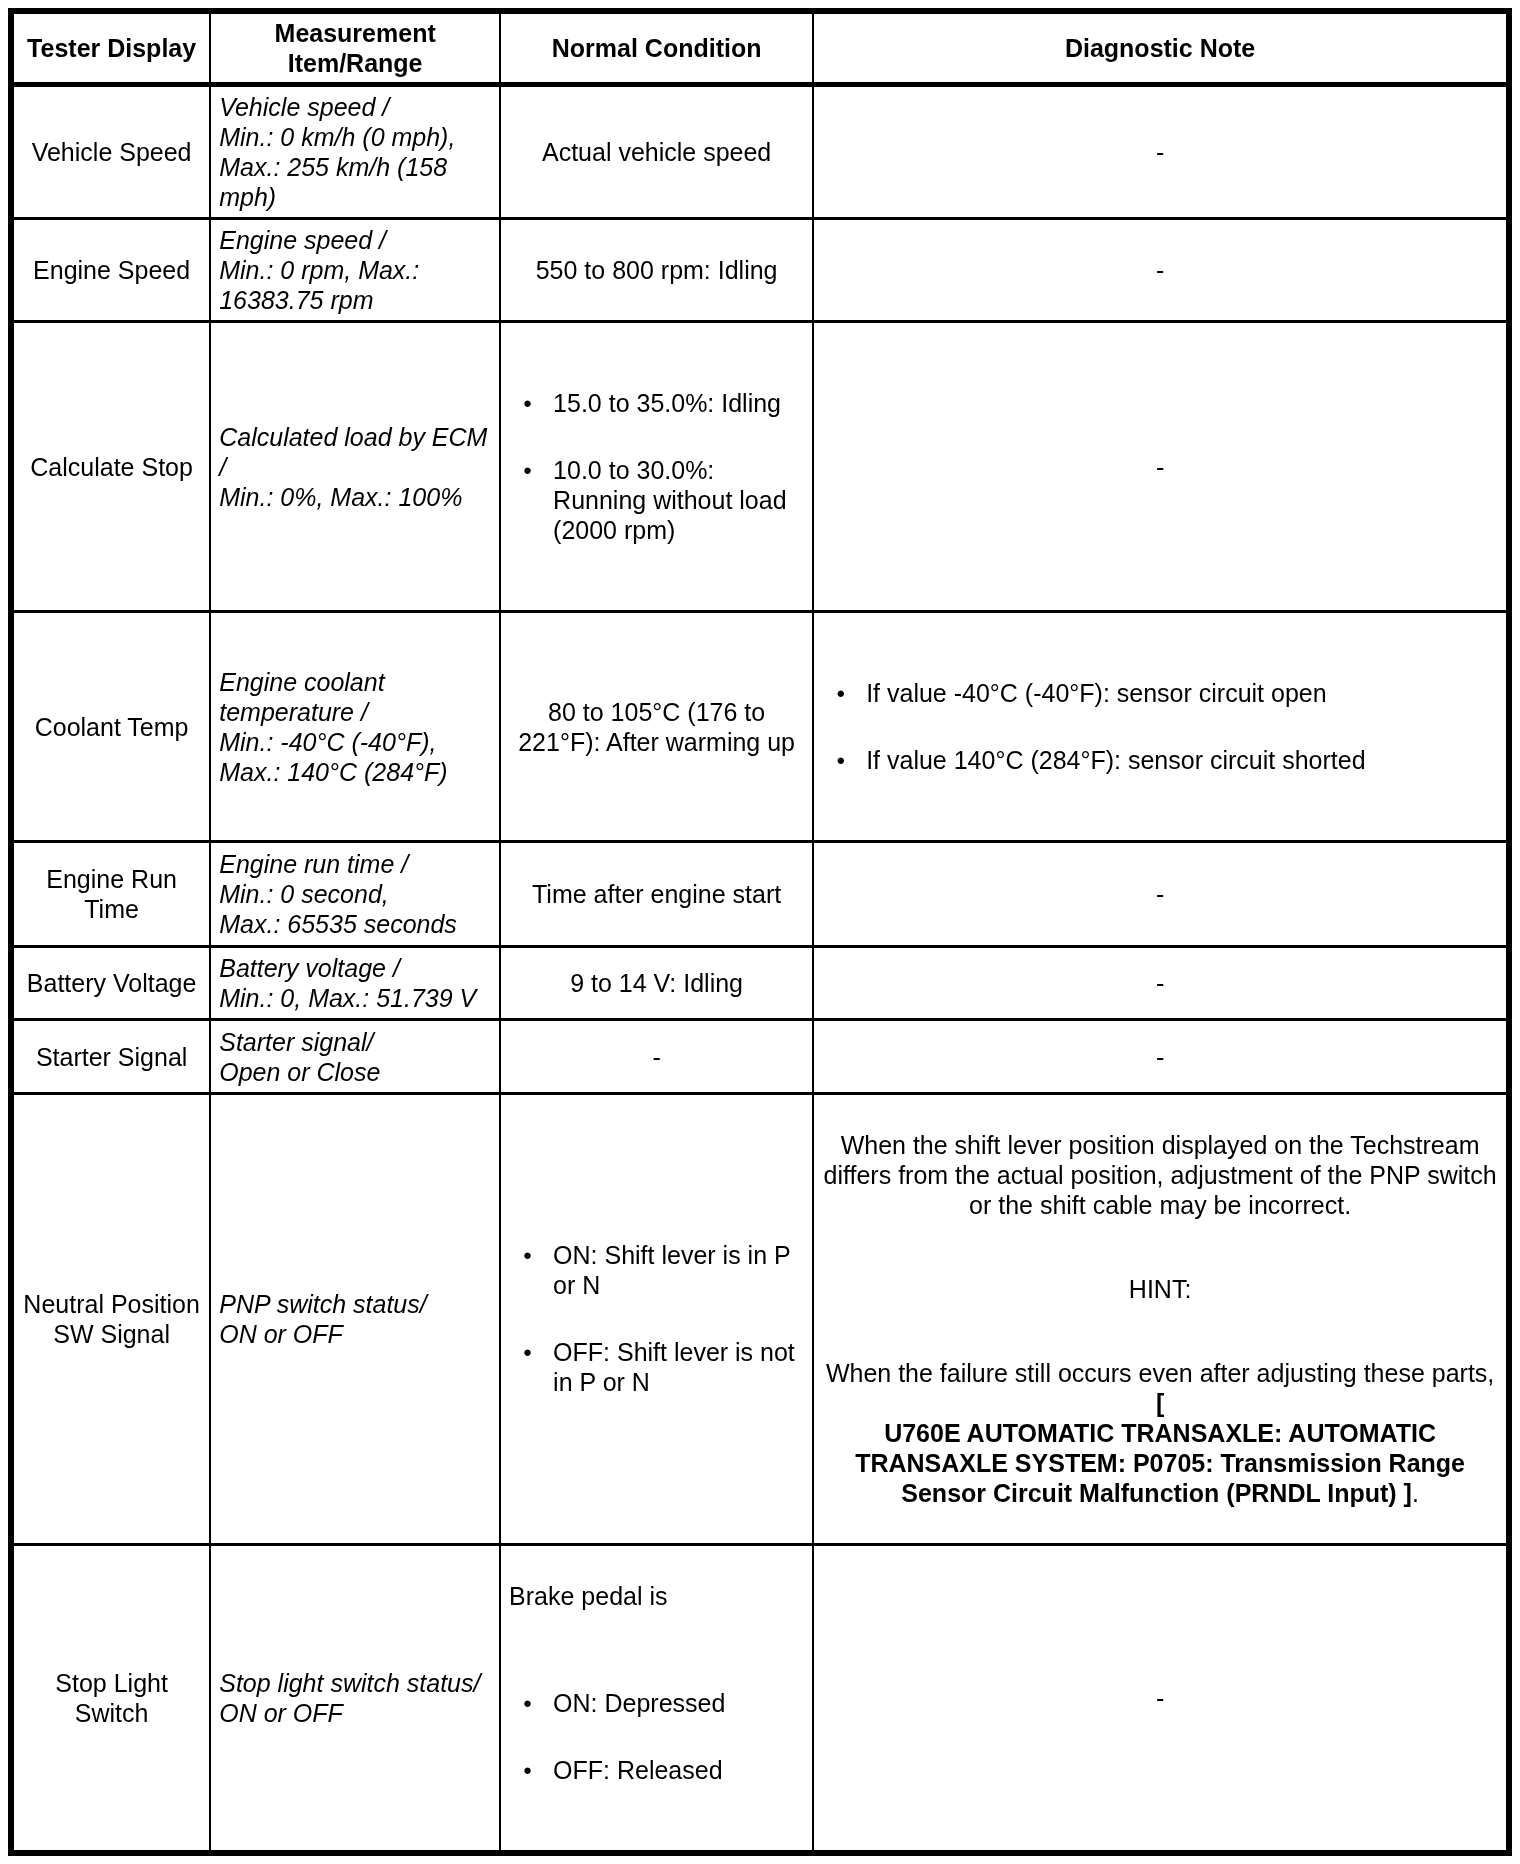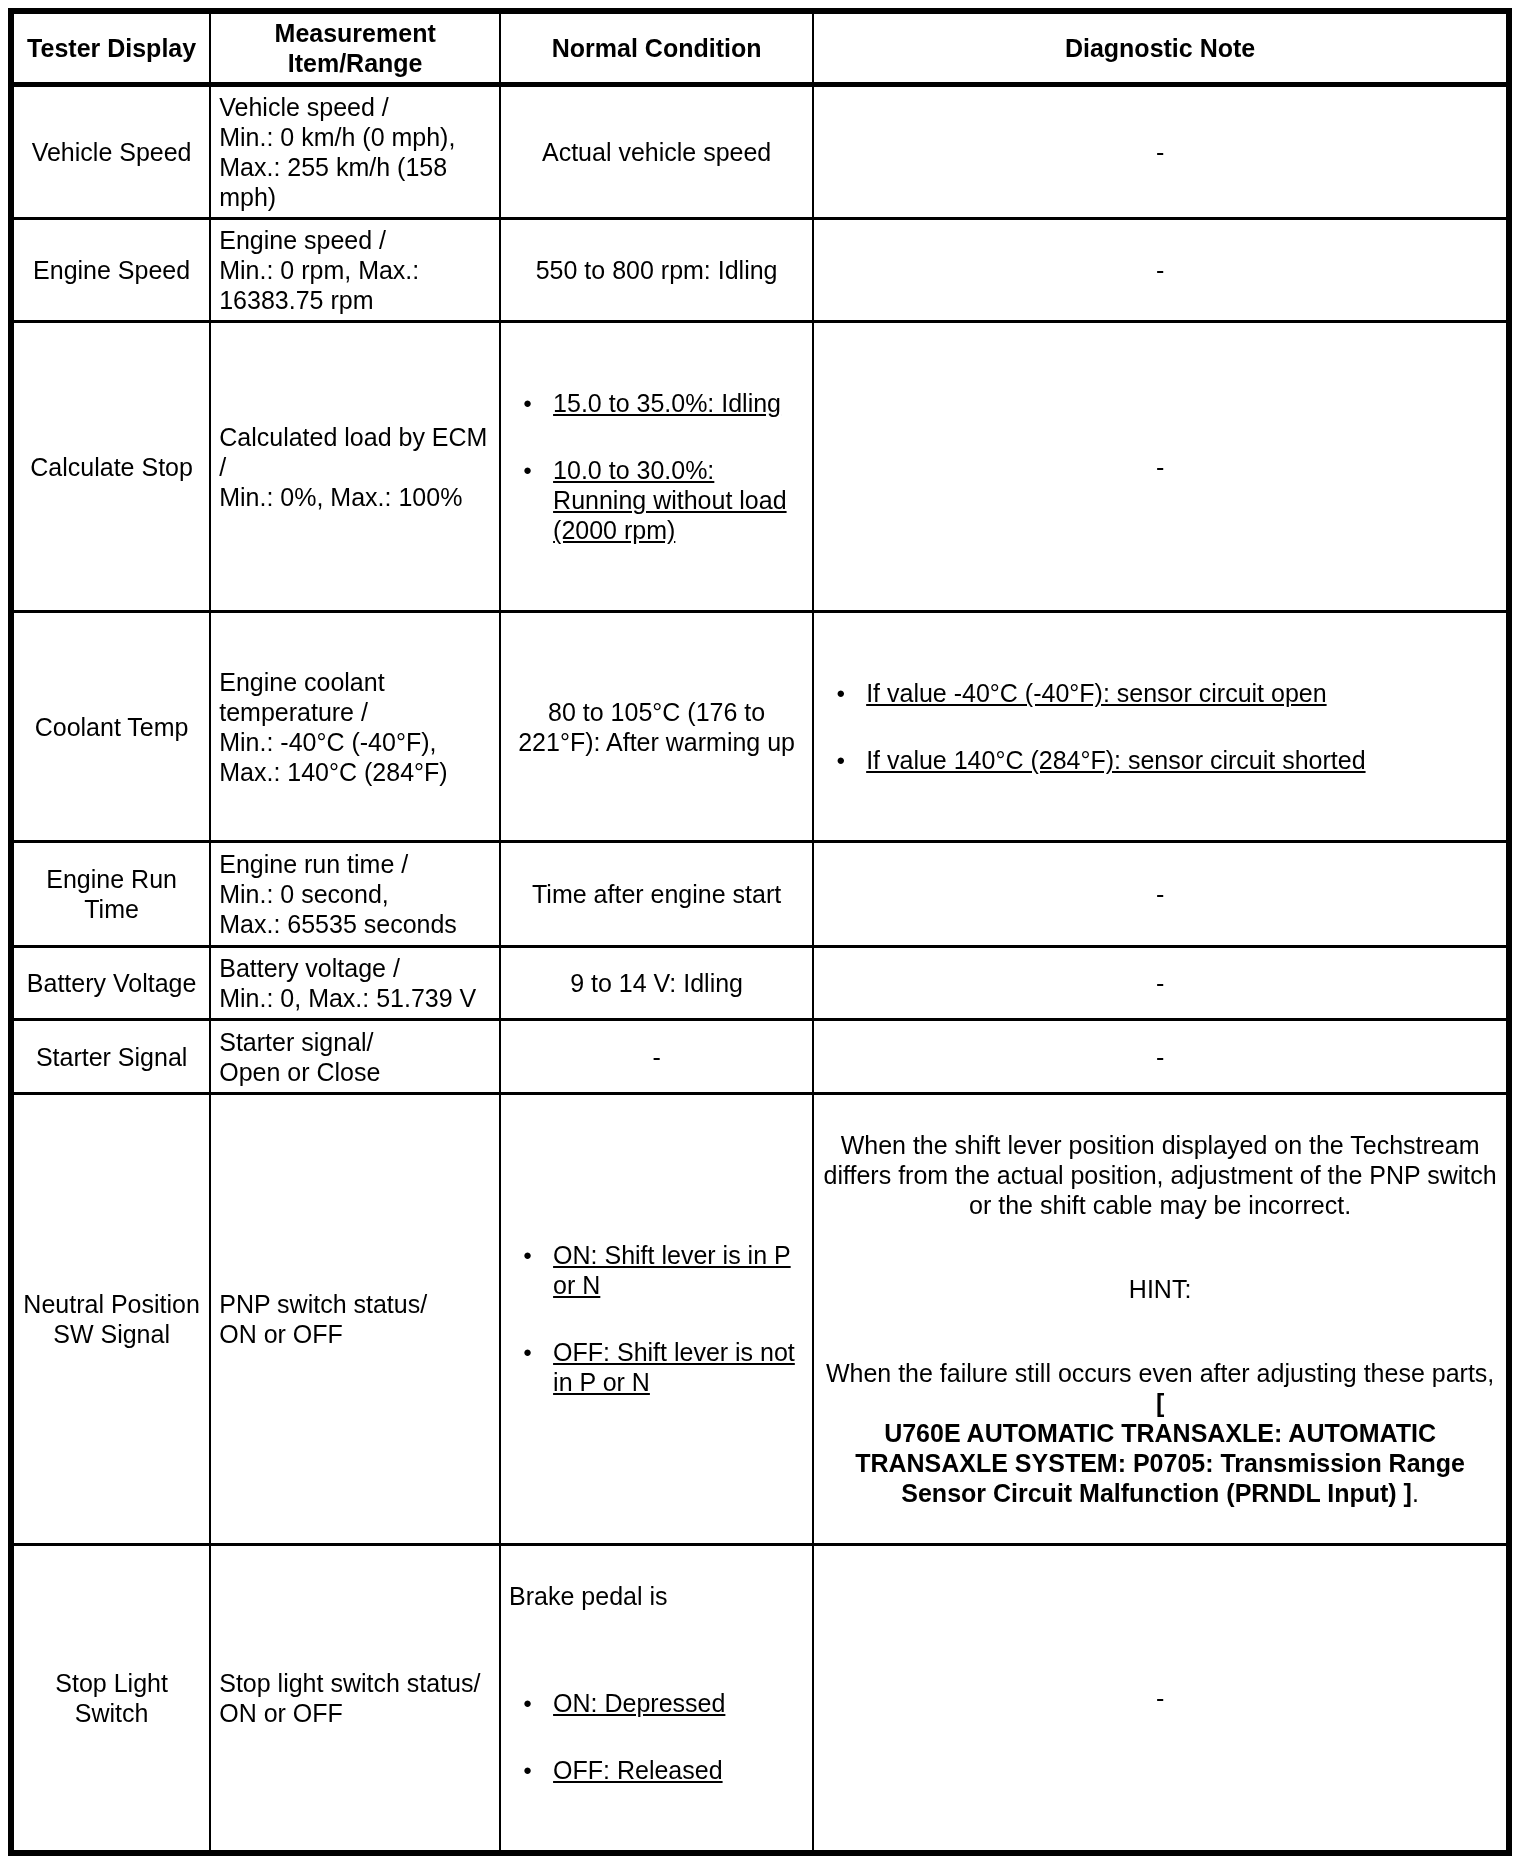--- a/index.html
+++ b/index.html
@@ -42,36 +42,37 @@
     padding: 4px 4px;
   }
   td.c1 {
     text-align: center;
     white-space: pre-line;
     padding: 4px 4px;
   }
   td.c2 {
     text-align: left;
     white-space: pre-line;
+    font-style: italic;
   }
   td.c3, td.c4 { text-align: left; white-space: pre-line; }
   td.center { text-align: center; }
   td.left   { text-align: center; }
 
   .bullets { text-align: left; }
   .bi { display: flex; align-items: flex-start; }
   .bi + .bi { margin-top: 7px; }
   .bdot {
     flex: 0 0 44px;
     padding-left: 14px;
     font-size: 15px;
     line-height: 30px;
     box-sizing: border-box;
   }
-  .btxt { white-space: pre-line; flex: 1 1 auto; text-decoration: underline; }
+  .btxt { white-space: pre-line; flex: 1 1 auto; }
 
   .lead { margin-bottom: 17px; }
   .para { white-space: pre-line; text-align: center; }
   .para + .para { margin-top: 24px; }
   .para b { font-weight: bold; }
 </style>
 </head>
 <body>
 
 <table class="diag">

